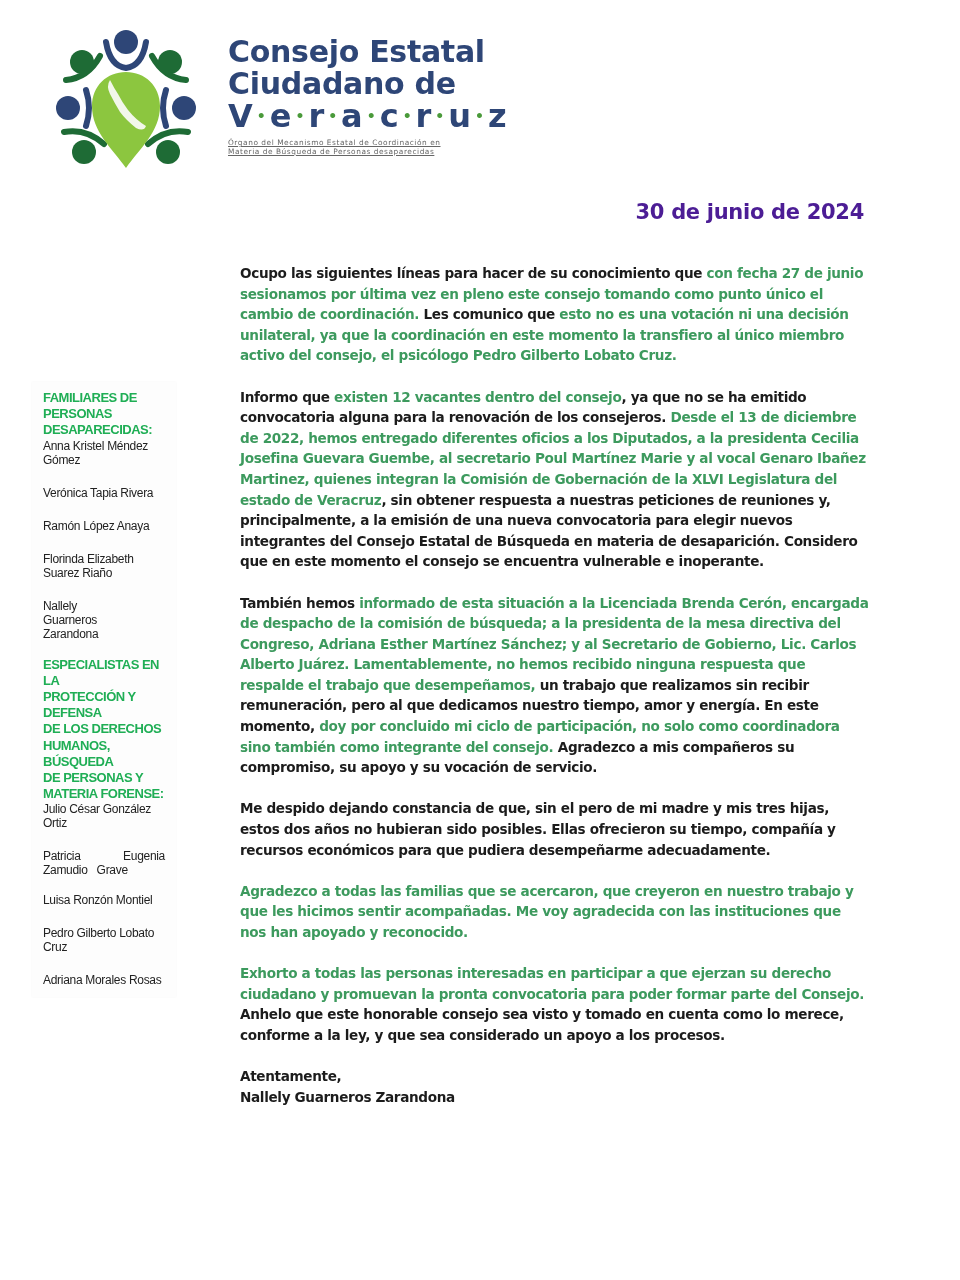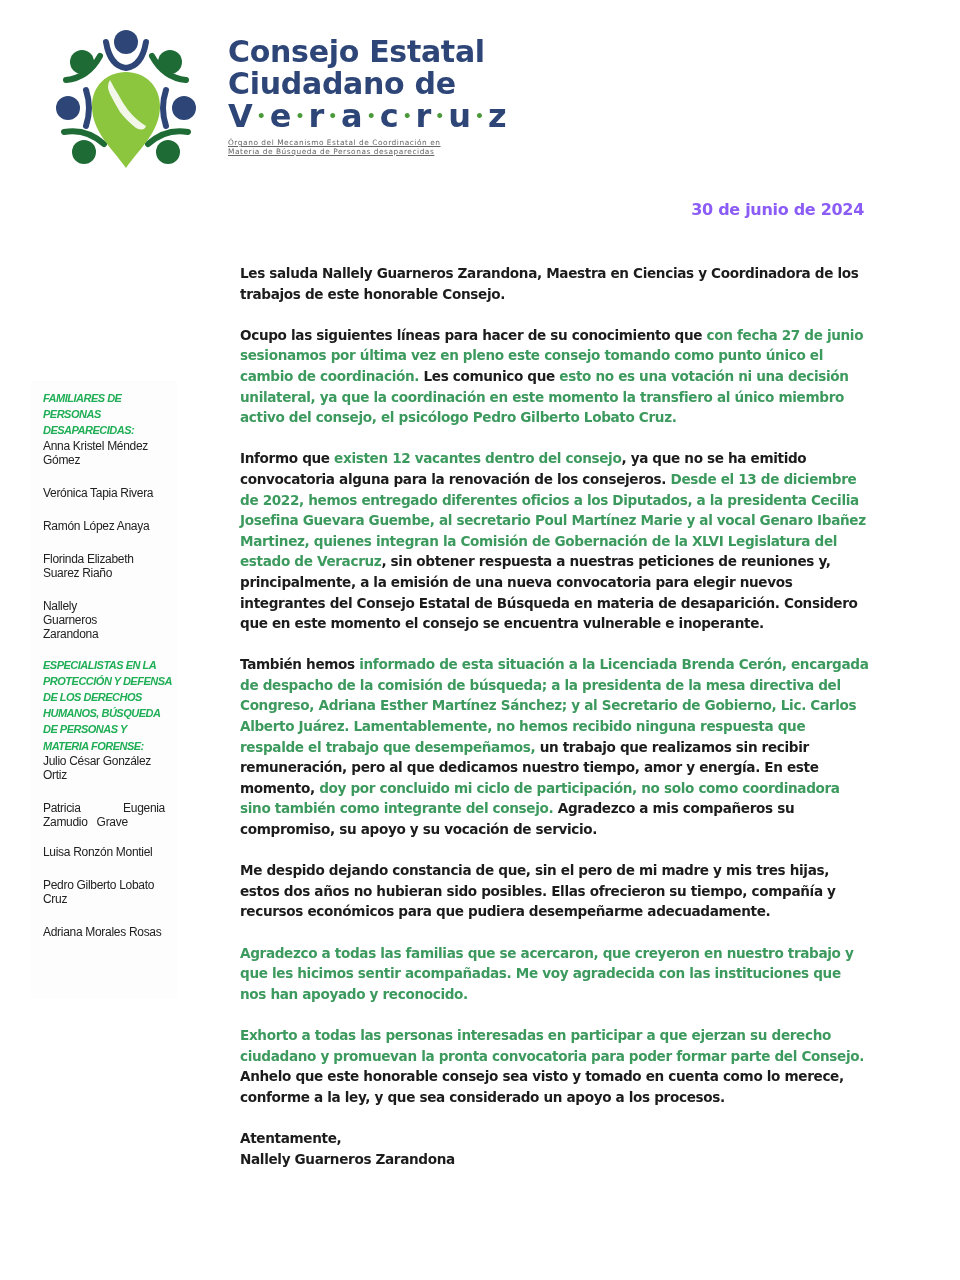--- a/index.html
+++ b/index.html
@@ -7,30 +7,30 @@
     width: 960px; height: 1280px; background: #ffffff; position: relative; overflow: hidden;
     font-family: "Liberation Sans", "DejaVu Sans", sans-serif; color: #1a1a1a;
   }
   .logo { position: absolute; left: 52px; top: 28px; width: 148px; height: 148px; }
   .brand { position: absolute; left: 228px; top: 36px; width: 260px; color: #2e4677; }
   .brand-line { font-family: "DejaVu Sans", sans-serif; font-weight: bold; font-size: 30px; line-height: 32px; letter-spacing: -0.3px; white-space: nowrap; }
   .brand-line.v { font-size: 32px; letter-spacing: 0px; }
   .brand-line.v .dot { color: #4a9a3a; font-size: 14px; vertical-align: middle; margin: 0 4px; position: relative; top: -2px; }
   .brand-sub { margin-top: 4px; font-family: "DejaVu Sans", sans-serif; font-size: 7.4px; line-height: 9px; color: #666; letter-spacing: 0.55px; white-space: nowrap; text-decoration: underline; }
 
-  .date { position: absolute; right: 96px; top: 200px; font-family: "DejaVu Sans", sans-serif; font-weight: bold; font-size: 16px; color: #8b5cf6; letter-spacing: -0.3px; margin-left: 25px; }
+  .date { position: absolute; right: 96px; top: 200px; font-family: "DejaVu Sans", sans-serif; font-weight: bold; font-size: 21px; color: #4c1d95; letter-spacing: -0.3px; margin-left: 25px; }
 
   .letter { position: absolute; left: 240px; top: 263px; width: 630px; font-family: "DejaVu Sans", sans-serif; font-weight: bold; font-size: 13.6px; line-height: 20.6px; letter-spacing: -0.35px; color: #1c1c1c; }
   .letter p { margin: 0 0 20.6px 0; }
   .letter .g { color: #3d9a5e; }
   .sign { margin: 0; }
 
   .sidebar { position: absolute; left: 32px; top: 382px; width: 144px; height: 615px; background: #fdfdfd; box-shadow: 0 0 2px rgba(0,0,0,0.04); }
   .side-inner { position: absolute; left: 11px; top: 8px; width: 130px; font-family: "Liberation Sans", sans-serif; }
-  .side-head { color: #1fae55; font-weight: bold; font-size: 11px; line-height: 16.2px; letter-spacing: -0.5px; text-transform: uppercase; font-style: italic; }
+  .side-head { color: #1fae55; font-weight: bold; font-size: 13px; line-height: 16.2px; letter-spacing: -0.5px; text-transform: uppercase; }
   .side-name { color: #222; font-size: 12px; line-height: 14px; letter-spacing: -0.3px; }
   .gap { height: 19px; }
 </style>
 </head>
 <body>
 
 <div class="logo">
   <svg width="148" height="148" viewBox="0 0 148 148">
 
     <circle cx="74" cy="14" r="12" fill="#2e4677"></circle>
@@ -102,21 +102,20 @@
       <div class="side-name">Luisa Ronzón Montiel</div>
       <div class="gap"></div>
       <div class="side-name">Pedro Gilberto Lobato Cruz</div>
       <div class="gap"></div>
       <div class="side-name">Adriana Morales Rosas</div>
     </div>
   </div>
 </div>
 
 <div class="letter">
-  <p><span>Les saluda Nallely Guarneros Zarandona, Maestra en Ciencias y Coordinadora de los trabajos de este honorable Consejo.</span></p>
   <p><span>Ocupo las siguientes líneas para hacer de su conocimiento que </span><span class="g">con fecha 27 de junio sesionamos por última vez en pleno este consejo tomando como punto único el  cambio de coordinación.</span><span> Les comunico que </span><span class="g">esto no es una votación ni una decisión unilateral, ya que la coordinación en este momento la transfiero al único miembro activo del consejo, el psicólogo Pedro Gilberto Lobato Cruz.</span></p>
   <p><span>Informo que </span><span class="g">existen 12 vacantes dentro del consejo</span><span>, ya que no se ha emitido convocatoria alguna para la renovación de los consejeros. </span><span class="g">Desde el 13 de diciembre de 2022, hemos entregado diferentes oficios a los Diputados, a la presidenta Cecilia Josefina Guevara Guembe, al secretario Poul Martínez Marie y al vocal Genaro Ibañez Martinez, quienes integran la Comisión de Gobernación de la XLVI Legislatura del estado de Veracruz</span><span>, sin obtener respuesta a nuestras peticiones de reuniones y, principalmente, a la emisión de una nueva convocatoria para elegir nuevos integrantes del Consejo Estatal de Búsqueda en materia de desaparición. Considero que en este momento el consejo se encuentra vulnerable e inoperante.</span></p>
   <p><span>También hemos </span><span class="g">informado de esta situación a la Licenciada Brenda Cerón, encargada de despacho de la comisión de búsqueda; a la presidenta de la mesa directiva del Congreso, Adriana Esther Martínez  Sánchez; y al Secretario de Gobierno, Lic. Carlos Alberto Juárez. Lamentablemente, no hemos recibido ninguna respuesta que respalde el trabajo que desempeñamos,</span><span> un trabajo que realizamos sin recibir remuneración, pero al que dedicamos nuestro tiempo, amor y energía. En este momento, </span><span class="g">doy por concluido mi ciclo de participación, no solo como coordinadora sino también como integrante del consejo.</span><span> Agradezco a mis compañeros su compromiso, su apoyo y su vocación de servicio.</span></p>
   <p><span>Me despido dejando constancia de que, sin el pero de mi madre y mis tres hijas, estos dos años no hubieran sido posibles. Ellas ofrecieron su tiempo, compañía y recursos económicos para que pudiera desempeñarme adecuadamente.</span></p>
   <p><span class="g">Agradezco a todas las familias que se acercaron, que creyeron en nuestro trabajo y que les hicimos sentir acompañadas. Me voy agradecida con las instituciones que nos han apoyado y reconocido.</span></p>
   <p><span class="g">Exhorto a todas las personas interesadas en participar a que ejerzan su derecho ciudadano y promuevan la pronta convocatoria para poder formar parte del Consejo.</span><span> Anhelo que este honorable consejo sea visto y tomado en cuenta como lo merece, conforme a la ley, y que sea considerado un apoyo a los procesos.</span></p>
   <div class="sign">Atentamente,</div>
   <div class="sign">Nallely Guarneros Zarandona</div>
 </div>
 

